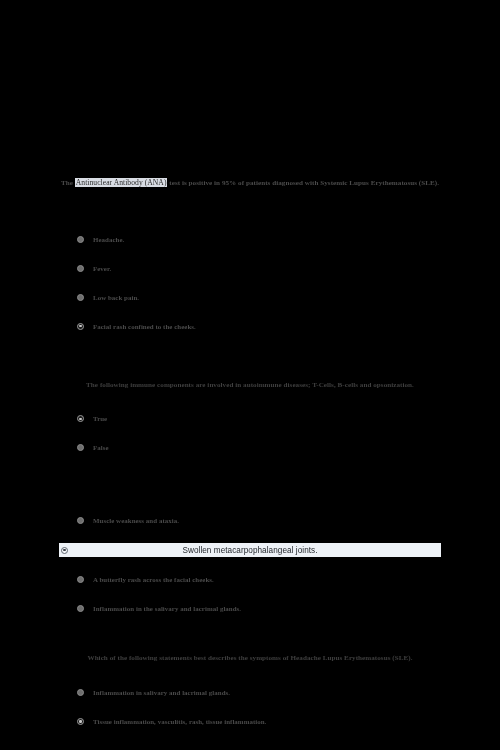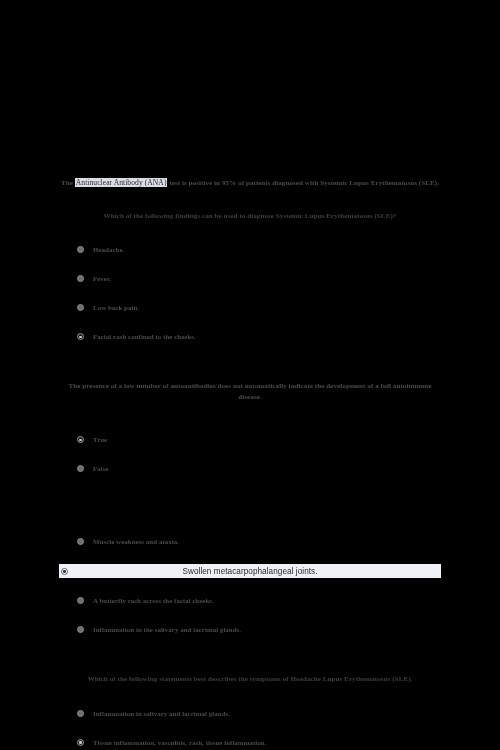--- a/index.html
+++ b/index.html
@@ -133,21 +133,20 @@
 </head>
 <body>
 
 <div class="page">
   <div class="content">
 
     <p class="para"><span>The </span><span class="hl-ana">Antinuclear Antibody (ANA)</span><span> test is positive in 95% of patients diagnosed with Systemic Lupus Erythematosus (SLE).</span></p>
 
     <div class="gap-lg"></div>
 
-    <p class="para q">Which of the following findings can be used to diagnose Systemic Lupus Erythematosus (SLE)?</p>
     <div class="gap-xs"></div>
     <ul class="options">
       <li class="opt">
         <span class="radio"></span>
         <span class="opt-label">Headache.</span>
       </li>
       <li class="opt">
         <span class="radio"></span>
         <span class="opt-label">Fever.</span>
       </li>
@@ -156,22 +155,22 @@
         <span class="opt-label">Low back pain.</span>
       </li>
       <li class="opt">
         <span class="radio checked"></span>
         <span class="opt-label">Facial rash confined to the cheeks.</span>
       </li>
     </ul>
 
     <div class="gap-lg"></div>
 
-    <p class="para">The presence of a low number of autoantibodies does not automatically indicate the development of a full autoimmune disease.</p>
     <div class="gap-sm"></div>
+    <p class="para q">The following immune components are involved in autoimmune diseases; T-Cells, B-cells and opsonization.</p>
     <div class="gap-xs"></div>
     <ul class="options">
       <li class="opt">
         <span class="radio checked"></span>
         <span class="opt-label">True</span>
       </li>
       <li class="opt">
         <span class="radio"></span>
         <span class="opt-label">False</span>
       </li>

